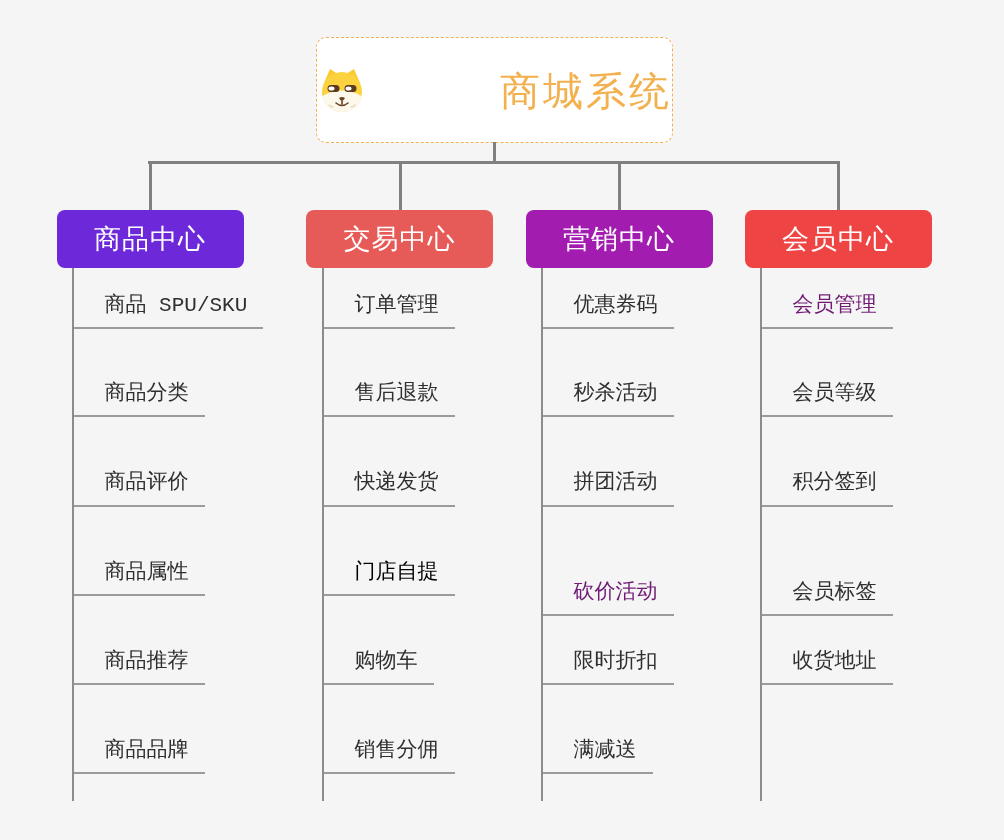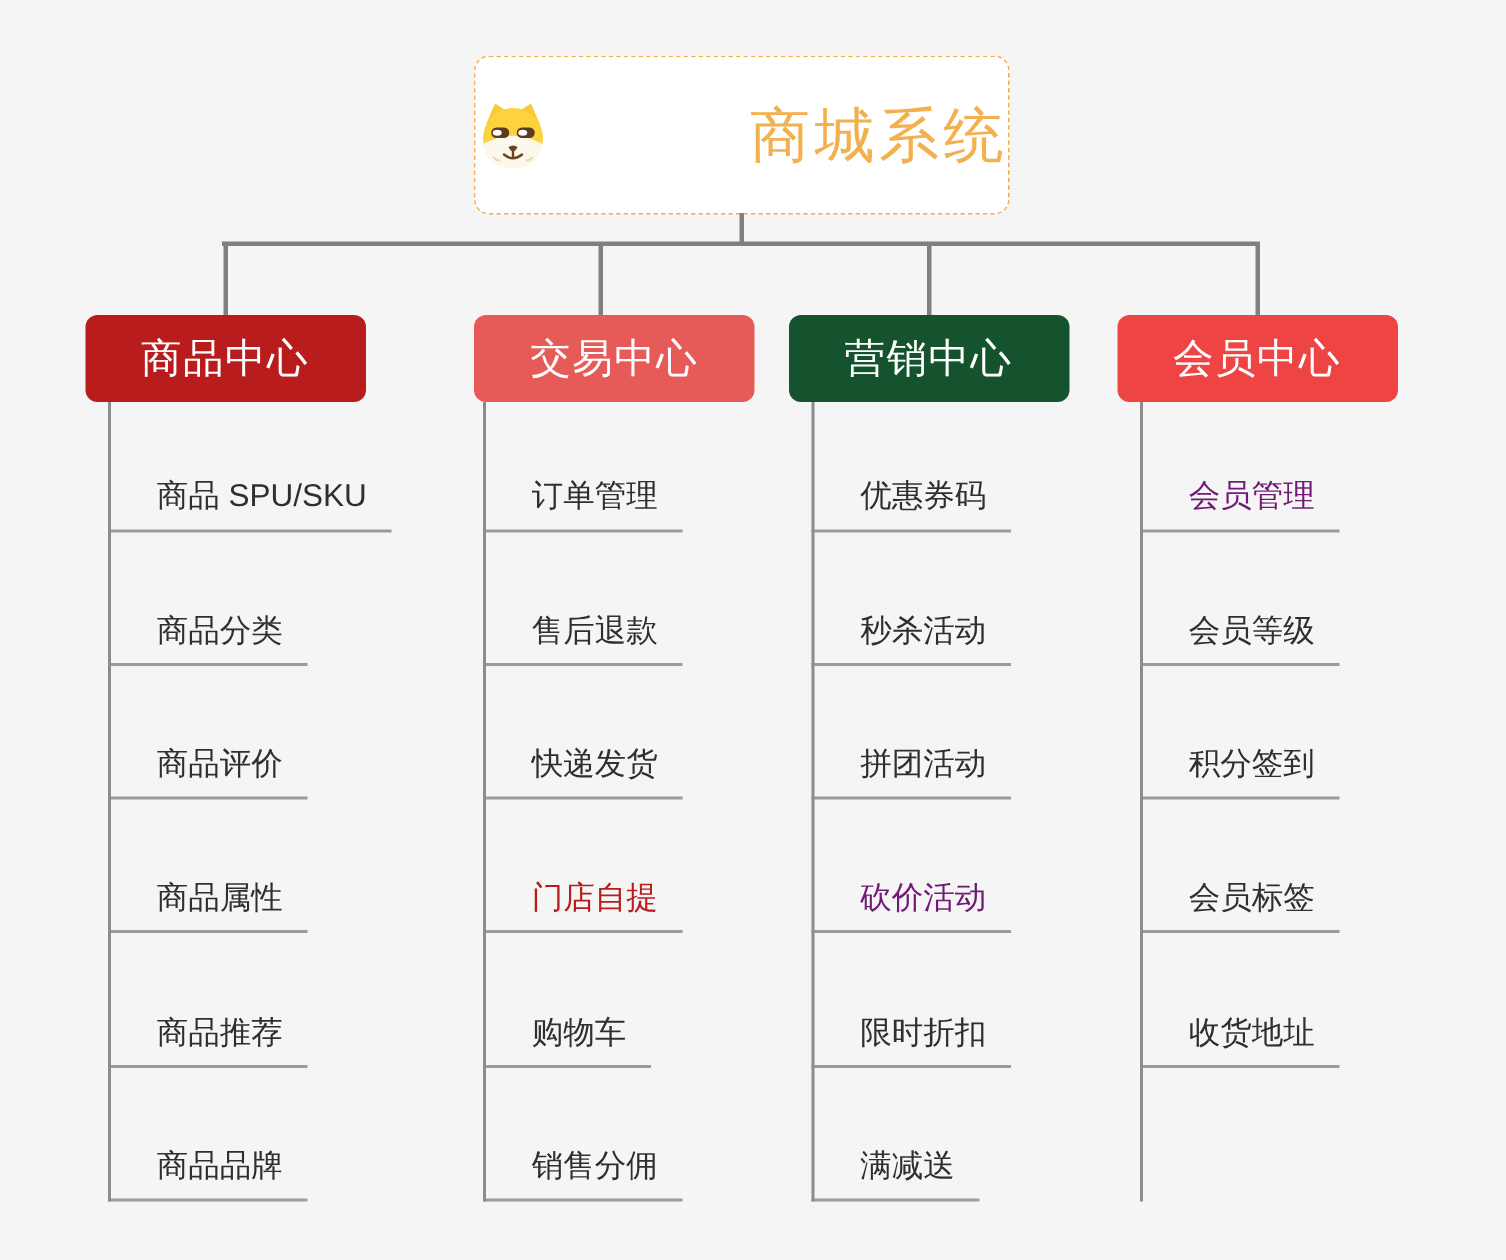--- a/index.html
+++ b/index.html
@@ -44,21 +44,21 @@
     display:flex; align-items:center; justify-content:center;
     box-sizing:border-box;
   }
 
   
   .column { position:absolute; top:268px; }
   .spine {
     position:absolute; left:0; top:0; width:2px; height:533px;
     background:#8c8c8c;
   }
-  .leaf { height:89.3px; display:flex; align-items:flex-end; }
+  .leaf { height:89.3px; display:flex; align-items:center;font-family:Liberation Mono, monospace; }
   .leaf.first { height:86.5px; }
   .leaf-label {
     border-bottom:2px solid #9b9b9b;
     padding:0 16px 9px 33px;
     font-size:21px;
     color:#2f2f2f;
     white-space:nowrap;
     line-height:1.2;
   }
 </style>
@@ -92,21 +92,21 @@
   <div class="line root-drop" style="background: rgb(128, 128, 128);"></div>
   <div class="line bus" style="background: rgb(128, 128, 128);"></div>
   <div id="drops">
       <div class="line drop" style="left: 148.5px; background: rgb(128, 128, 128);"></div>
       <div class="line drop" style="left: 398.5px; background: rgb(128, 128, 128);"></div>
       <div class="line drop" style="left: 617.5px; background: rgb(128, 128, 128);"></div>
       <div class="line drop" style="left: 836.5px; background: rgb(128, 128, 128);"></div>
     </div>
 
   <div id="branches">
-      <div class="branch-box" style="left: 56.5px; background: #b91c1c;">商品中心</div>
+      <div class="branch-box" style="left: 56.5px; background: #6d28d9;">商品中心</div>
       <div class="column" style="left: 71.5px;">
     <div class="spine"></div>
   <div class="leaf first">
     <span class="leaf-label" style="color: rgb(47, 47, 47); border-bottom-color: rgb(155, 155, 155);">商品 SPU/SKU</span>
   </div>
         <div class="leaf">
     <span class="leaf-label" style="color: rgb(47, 47, 47); border-bottom-color: rgb(155, 155, 155);">商品分类</span>
   </div>
         <div class="leaf">
     <span class="leaf-label" style="color: rgb(47, 47, 47); border-bottom-color: rgb(155, 155, 155);">商品评价</span>
@@ -114,43 +114,43 @@
         <div class="leaf">
     <span class="leaf-label" style="color: rgb(47, 47, 47); border-bottom-color: rgb(155, 155, 155);">商品属性</span>
   </div>
         <div class="leaf">
     <span class="leaf-label" style="color: rgb(47, 47, 47); border-bottom-color: rgb(155, 155, 155);">商品推荐</span>
   </div>
         <div class="leaf">
     <span class="leaf-label" style="color: rgb(47, 47, 47); border-bottom-color: rgb(155, 155, 155);">商品品牌</span>
   </div>
       </div>
-      <div class="branch-box" style="left: 316px; background: rgb(230, 91, 87);">交易中心</div>
+      <div class="branch-box" style="left: 306px; background: rgb(230, 91, 87);">交易中心</div>
       <div class="column" style="left: 321.5px;">
     <div class="spine"></div>
   <div class="leaf first">
     <span class="leaf-label" style="color: rgb(47, 47, 47); border-bottom-color: rgb(155, 155, 155);">订单管理</span>
   </div>
         <div class="leaf">
     <span class="leaf-label" style="color: rgb(47, 47, 47); border-bottom-color: rgb(155, 155, 155);">售后退款</span>
   </div>
         <div class="leaf">
     <span class="leaf-label" style="color: rgb(47, 47, 47); border-bottom-color: rgb(155, 155, 155);">快递发货</span>
   </div>
         <div class="leaf">
-    <span class="leaf-label" style="color: #b91c1c; border-bottom-color: rgb(155, 155, 155);">门店自提</span>
+    <span class="leaf-label" style="color: #000000; border-bottom-color: rgb(155, 155, 155);">门店自提</span>
   </div>
         <div class="leaf">
     <span class="leaf-label" style="color: rgb(47, 47, 47); border-bottom-color: rgb(155, 155, 155);">购物车</span>
   </div>
         <div class="leaf">
     <span class="leaf-label" style="color: rgb(47, 47, 47); border-bottom-color: rgb(155, 155, 155);">销售分佣</span>
   </div>
       </div>
-      <div class="branch-box" style="left: 525.5px; background: #14532d;">营销中心</div>
+      <div class="branch-box" style="left: 525.5px; background: #a21caf;">营销中心</div>
       <div class="column" style="left: 540.5px;">
     <div class="spine"></div>
   <div class="leaf first">
     <span class="leaf-label" style="color: rgb(47, 47, 47); border-bottom-color: rgb(155, 155, 155);">优惠券码</span>
   </div>
         <div class="leaf">
     <span class="leaf-label" style="color: rgb(47, 47, 47); border-bottom-color: rgb(155, 155, 155);">秒杀活动</span>
   </div>
         <div class="leaf">
     <span class="leaf-label" style="color: rgb(47, 47, 47); border-bottom-color: rgb(155, 155, 155);">拼团活动</span>

